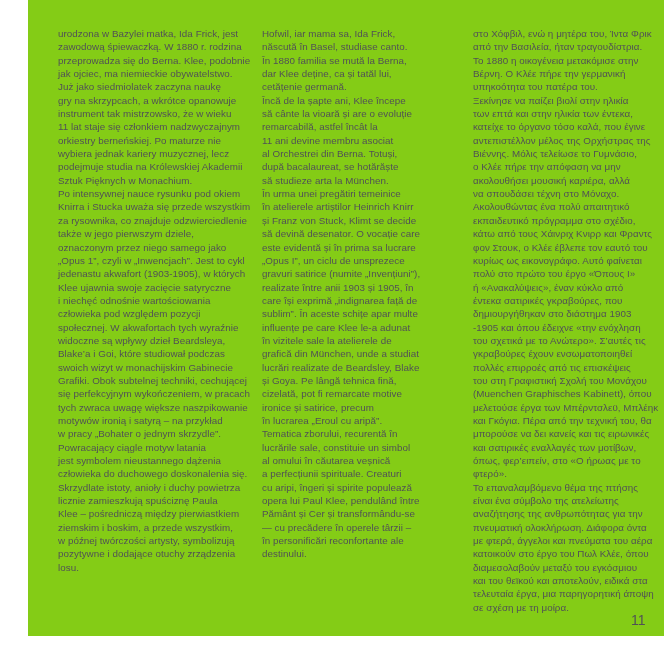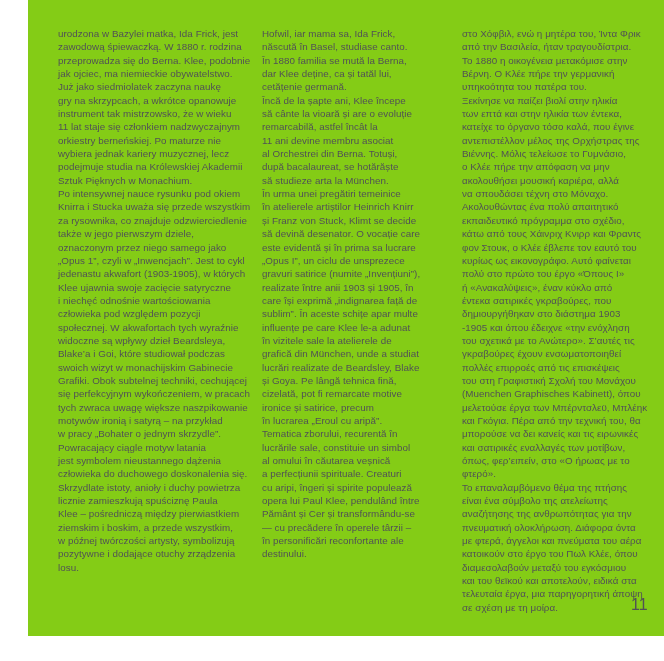--- a/index.html
+++ b/index.html
@@ -24,26 +24,26 @@
     position: absolute;
     top: 27px;
     white-space: pre;
     font-size: 9.8px;
     line-height: 13.35px;
     letter-spacing: 0.05px;
     color: #515156;
   }
   .col-1 { left: 30px; }
   .col-2 { left: 234px; }
-  .col-3 { left: 434px; }
+  .col-3 { left: 445px; }
   .page-number {
     position: absolute;
     left: 603px;
-    top: 596px;
-    font-size: 16px;
+    top: 612px;
+    font-size: 14px;
     color: #515156;
   }
 </style>
 </head>
 <body>
 
 <div class="page">
   <div class="col col-1">urodzona w Bazylei matka, Ida Frick, jest
 zawodową śpiewaczką. W 1880 r. rodzina
 przeprowadza się do Berna. Klee, podobnie

